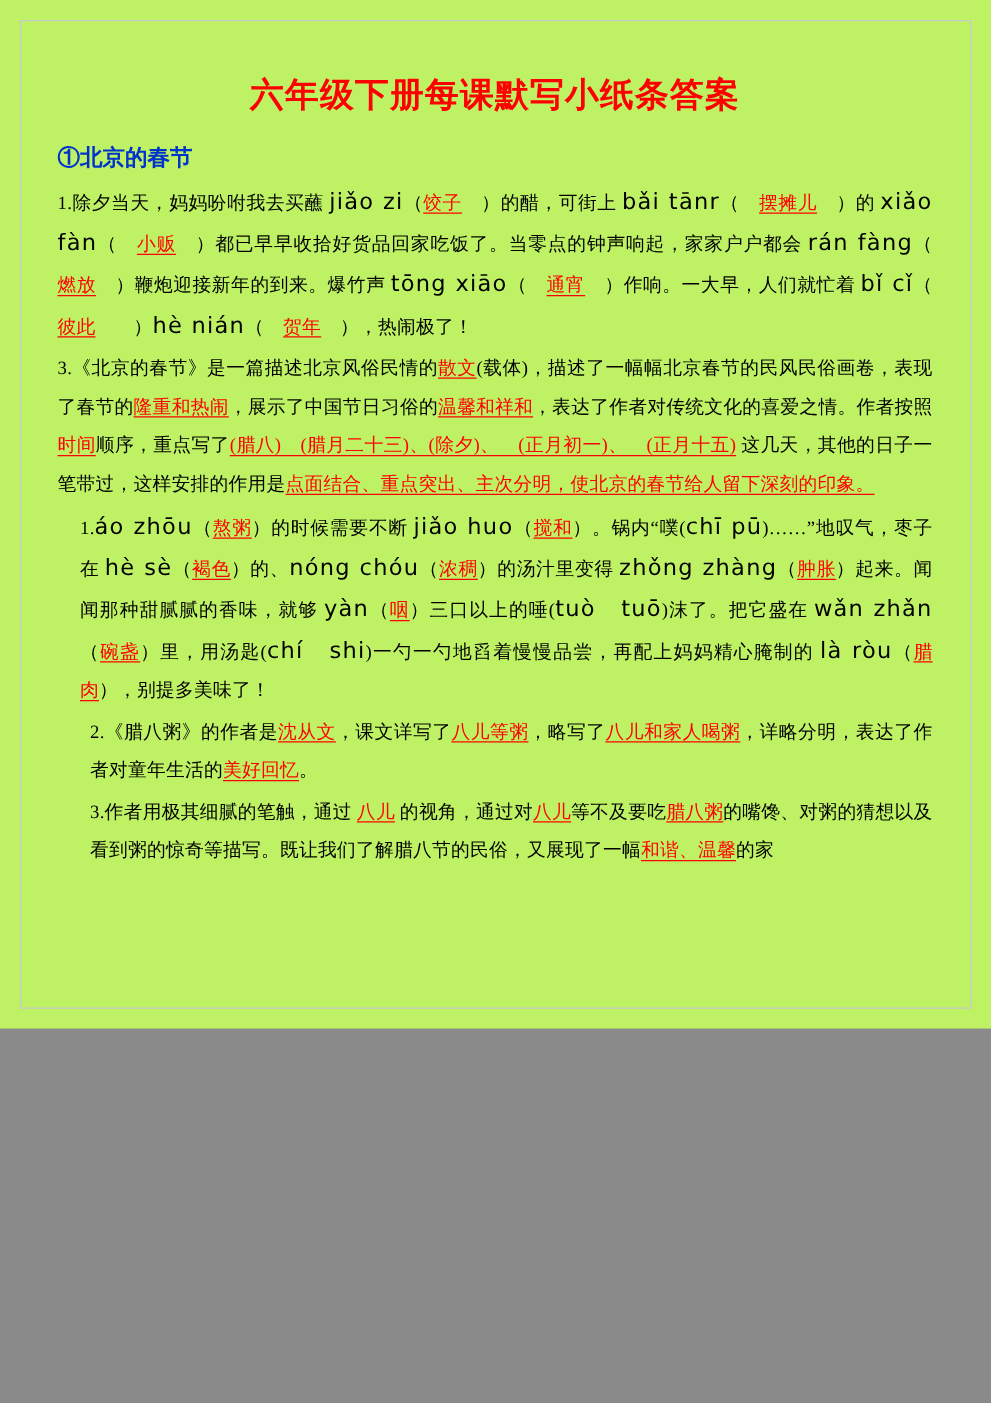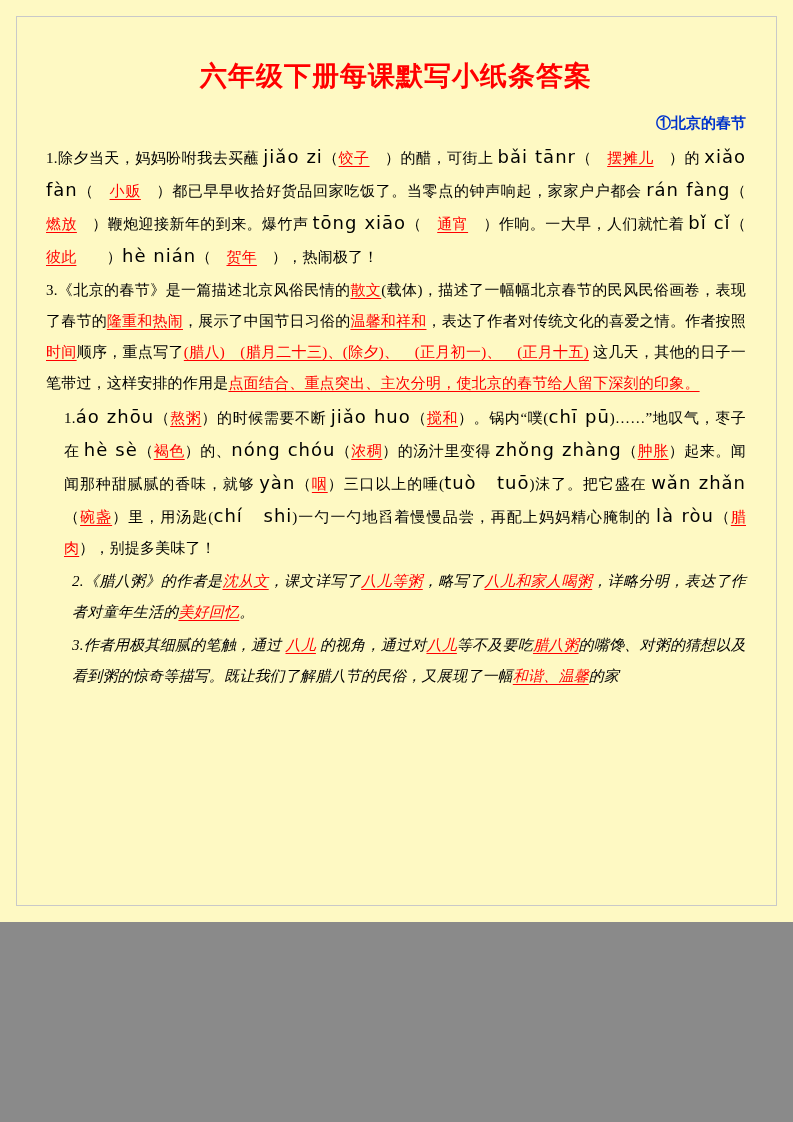--- a/index.html
+++ b/index.html
@@ -5,22 +5,22 @@
   html, body {
     margin: 0;
     padding: 0;
     background: #8a8a8a;
   }
   body {
     font-family: "Liberation Serif", "DejaVu Serif", serif;
   }
   .page {
     width: 793px;
-    height: 922px;
-    background: #fef9c3;
+    height: 823px;
+    background: #bef264;
     position: relative;
     margin: 0 auto;
     box-sizing: border-box;
     overflow: hidden;
   }
   .border-frame {
     position: absolute;
     left: 16px;
     top: 16px;
     right: 16px;
@@ -38,36 +38,36 @@
   .doc-title {
     text-align: center;
     color: #ff0000;
     font-weight: bold;
     font-size: 27px;
     letter-spacing: 1px;
     margin: 14px 0 20px 0;
     font-family: "Liberation Serif", "DejaVu Serif", serif;
   }
   .section-head {
-    text-align: right;
+    text-align: left;
     color: #0033cc;
     font-weight: bold;
-    font-size: 15px;
+    font-size: 18px;
     margin: 20px 0 8px 0;
   }
   .para {
     font-size: 15px;
     line-height: 31px;
     color: #000000;
     text-align: justify;
     margin: 0 0 2px 0;
     letter-spacing: 0.2px;
   }
   .para.ind1 { padding-left: 18px; }
-  .para.ind2 { padding-left: 26px; font-style: italic; }
+  .para.ind2 { padding-left: 26px; }
   .r {
     color: #ff0000;
     text-decoration: underline;
     text-underline-offset: 3px;
   }
   .py {
     font-family: "DejaVu Sans", "Liberation Sans", sans-serif;
     font-size: 18px;
     letter-spacing: 1px;
   }

